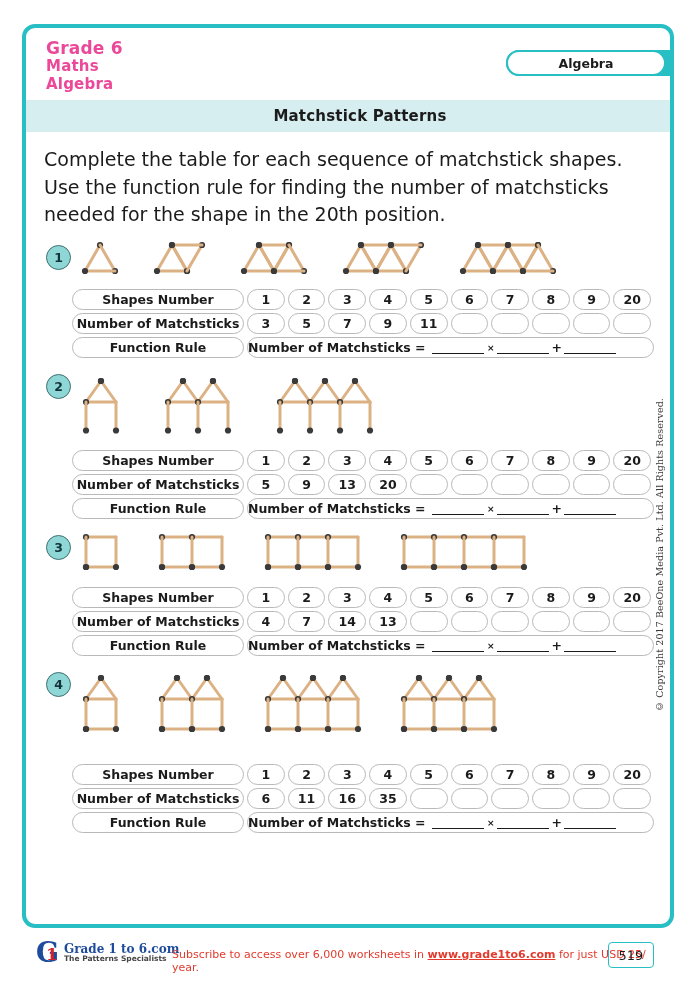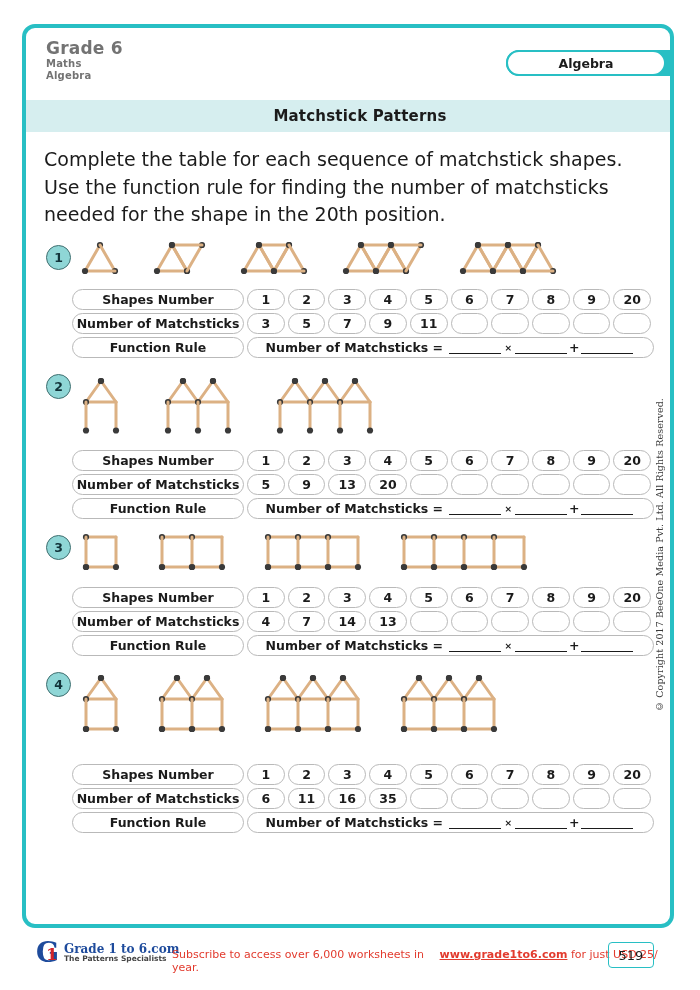--- a/index.html
+++ b/index.html
@@ -31,29 +31,29 @@
   
   .header {
     position: relative;
     height: 72px;
   }
   .grade-block {
     position: absolute;
     left: 20px;
     top: 10px;
     line-height: 1.18;
-    color: #737373;
+    color: #ec4899;
   }
   .grade-line1 {
     font-size: 17px;
     font-weight: bold;
     letter-spacing: .2px;
   }
   .grade-line2, .grade-line3 {
-    font-size: 10px;
+    font-size: 15px;
     font-weight: bold;
     letter-spacing: .2px;
   }
   .topic-pill-wrap {
     position: absolute;
     right: -4px;
     top: 22px;
     height: 26px;
     background: #28bfc4;
     border-radius: 13px 0 0 13px;
@@ -155,21 +155,21 @@
     width: 172px;
     flex: 0 0 172px;
   }
   .cell-val {
     flex: 1 1 0;
     min-width: 0;
   }
   .cell-rule {
     flex: 1 1 0;
     margin-right: 0;
-    justify-content: center;
+    justify-content: flex-start;
     font-size: 12.5px;
   }
   .rule-text {
     white-space: nowrap;
   }
   .blank {
     display: inline-block;
     width: 52px;
     border-bottom: 1.4px solid #1b1b1b;
     margin: 0 2px;
@@ -251,21 +251,20 @@
   .subscribe {
     position: absolute;
     left: 150px;
     top: 12px;
     font-size: 11px;
     color: #e23b2e;
   }
   .subscribe a {
     color: #e23b2e;
     font-weight: bold;
-    margin-left: 12px;
   }
   .pagenum {
     position: absolute;
     right: 20px;
     top: 6px;
     width: 46px;
     height: 26px;
     border: 1.4px solid #28bfc4;
     border-radius: 4px;
     box-sizing: border-box;

